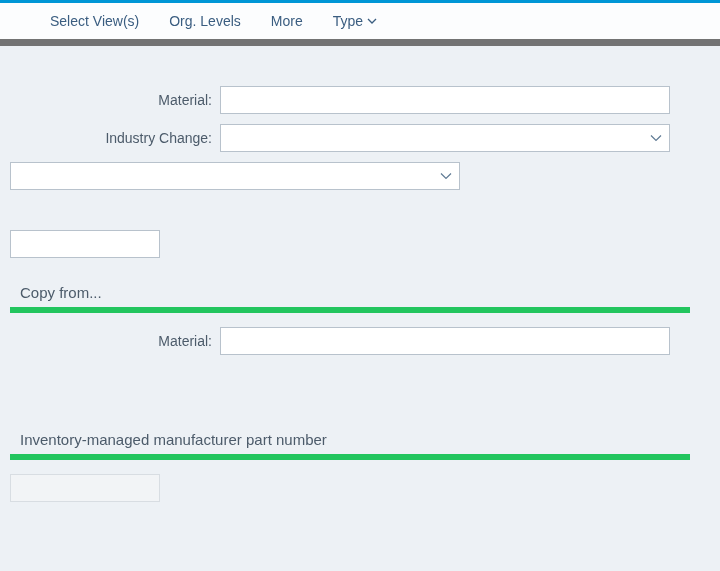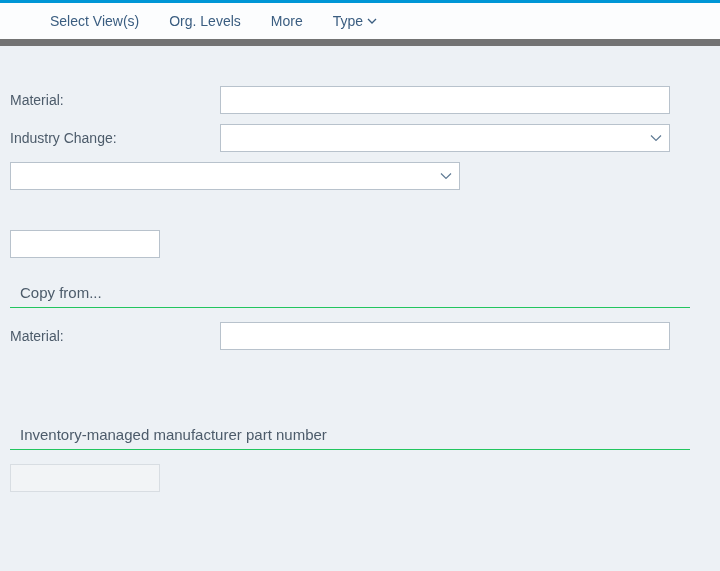--- a/index.html
+++ b/index.html
@@ -36,20 +36,21 @@
     .content {
       padding: 40px 30px 0 10px;
     }
     .form-row {
       display: flex;
       align-items: center;
       margin-bottom: 10px;
     }
     .form-label {
       width: 210px;
+      text-align: right;
       padding-right: 8px;
       color: #4c5b6a;
       font-size: 14px;
     }
     .form-input {
       height: 28px;
       border: 1px solid #b8c2cc;
       background: #fff;
       font-size: 13px;
       padding: 0 6px;
@@ -74,21 +75,21 @@
       top: 50%;
       transform: translateY(-50%);
       pointer-events: none;
     }
     .select-caret svg { display: block; }
     .spacer { height: 30px; }
     .section-title {
       color: #4c5b6a;
       font-size: 15px;
       padding: 6px 0 6px 10px;
-      border-bottom: 1px solid #22c55e;
+      border-bottom: 6px solid #22c55e;
       margin: 20px 0 14px 0;
     }
   </style>
 </head>
 <body>
 
 <div class="top-accent"></div>
 
 <div class="toolbar">
   <div class="toolbar-item">

